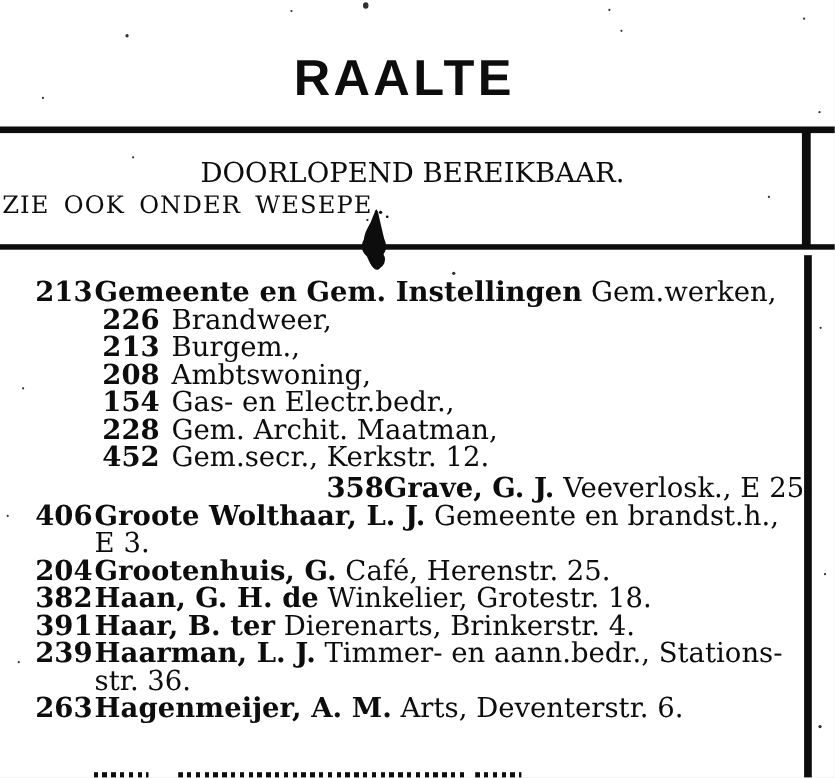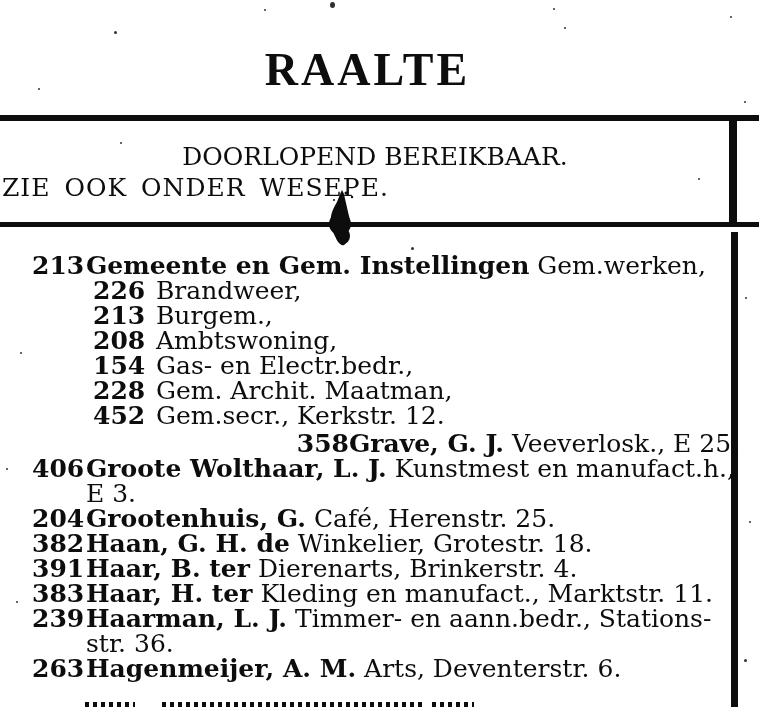--- a/index.html
+++ b/index.html
@@ -8,40 +8,40 @@
     width:759px;height:707px;
     background:var(--paper,#ffffff);
     color:var(--ink,#0d0d0d);
     overflow:hidden;
     font-family:"DejaVu Serif",serif;
   }
   
   .title{
     position:absolute;top:46px;left:0;width:735px;margin:0;
     text-align:center;
-    font-family:Liberation Serif, serif;
+    font-family:Liberation Sans, sans-serif;
     font-weight:bold;font-size:46px;line-height:48px;
     letter-spacing:3px;
   }
   
   .rule{position:absolute;left:0;width:759px;background:var(--ink,#0d0d0d);}
   .rule-top{top:115px;height:6px;}
   .rule-bottom{top:222px;height:5px;}
   
   .vbar{position:absolute;background:var(--ink,#0d0d0d);}
   .vbar-upper{left:729px;top:120px;width:8px;height:103px;}
   .vbar-lower{left:731px;top:232px;width:7px;height:475px;}
   
   .notice1{
     position:absolute;top:143px;left:0;width:750px;
     text-align:center;font-weight:normal;font-size:25px;line-height:28px;
   }
   .notice2{
     position:absolute;top:173px;left:2px;
-    font-size:25px;line-height:30px;letter-spacing:1px;word-spacing:5px;
+    font-size:22px;line-height:30px;letter-spacing:1px;word-spacing:5px;
   }
   
   .blot{position:absolute;left:322px;top:190px;}
   
   .list{
     position:absolute;top:253px;left:0;width:707px;
     padding-left:32px;
     font-size:25px;line-height:25px;
   }
   .row{white-space:nowrap;padding-left:54px;}
@@ -94,25 +94,24 @@
 
   <div class="list" id="list">
       <div class="row main"><span class="num">213</span><span class="txt"><b class="name">Gemeente en Gem. Instellingen</b><span class="desc"> Gem.werken,</span></span></div>
       <div class="row sub"><span class="num">226</span><span class="txt"><b class="name"></b><span class="desc">Brandweer,</span></span></div>
       <div class="row sub"><span class="num">213</span><span class="txt"><b class="name"></b><span class="desc">Burgem.,</span></span></div>
       <div class="row sub"><span class="num">208</span><span class="txt"><b class="name"></b><span class="desc">Ambtswoning,</span></span></div>
       <div class="row sub"><span class="num">154</span><span class="txt"><b class="name"></b><span class="desc">Gas- en Electr.bedr.,</span></span></div>
       <div class="row sub"><span class="num">228</span><span class="txt"><b class="name"></b><span class="desc">Gem. Archit. Maatman,</span></span></div>
       <div class="row sub"><span class="num">452</span><span class="txt"><b class="name"></b><span class="desc">Gem.secr., Kerkstr. 12.</span></span></div>
       <div class="row main gap"><span class="num">358</span><span class="txt"><b class="name">Grave, G. J.</b><span class="desc"> Veeverlosk., E 25.</span></span></div>
-      <div class="row main"><span class="num">406</span><span class="txt"><b class="name">Groote Wolthaar, L. J.</b><span class="desc"> Kunstmest en manufact.h.,</span><span class="cont">E 3.</span></span></div>
+      <div class="row main"><span class="num">406</span><span class="txt"><b class="name">Groote Wolthaar, L. J.</b><span class="desc"> Gemeente en brandst.h.,</span><span class="cont">E 3.</span></span></div>
       <div class="row main"><span class="num">204</span><span class="txt"><b class="name">Grootenhuis, G.</b><span class="desc"> Café, Herenstr. 25.</span></span></div>
       <div class="row main"><span class="num">382</span><span class="txt"><b class="name">Haan, G. H. de</b><span class="desc"> Winkelier, Grotestr. 18.</span></span></div>
       <div class="row main"><span class="num">391</span><span class="txt"><b class="name">Haar, B. ter</b><span class="desc"> Dierenarts, Brinkerstr. 4.</span></span></div>
-      <div class="row main"><span class="num">383</span><span class="txt"><b class="name">Haar, H. ter</b><span class="desc"> Kleding en manufact., Marktstr. 11.</span></span></div>
       <div class="row main"><span class="num">239</span><span class="txt"><b class="name">Haarman, L. J.</b><span class="desc"> Timmer- en aann.bedr., Stations-</span><span class="cont">str. 36.</span></span></div>
       <div class="row main"><span class="num">263</span><span class="txt"><b class="name">Hagenmeijer, A. M.</b><span class="desc"> Arts, Deventerstr. 6.</span></span></div>
     </div>
 
   <div>
     <span class="frag frag1"></span>
     <span class="frag frag2"></span>
     <span class="frag frag3"></span>
   </div>
 

